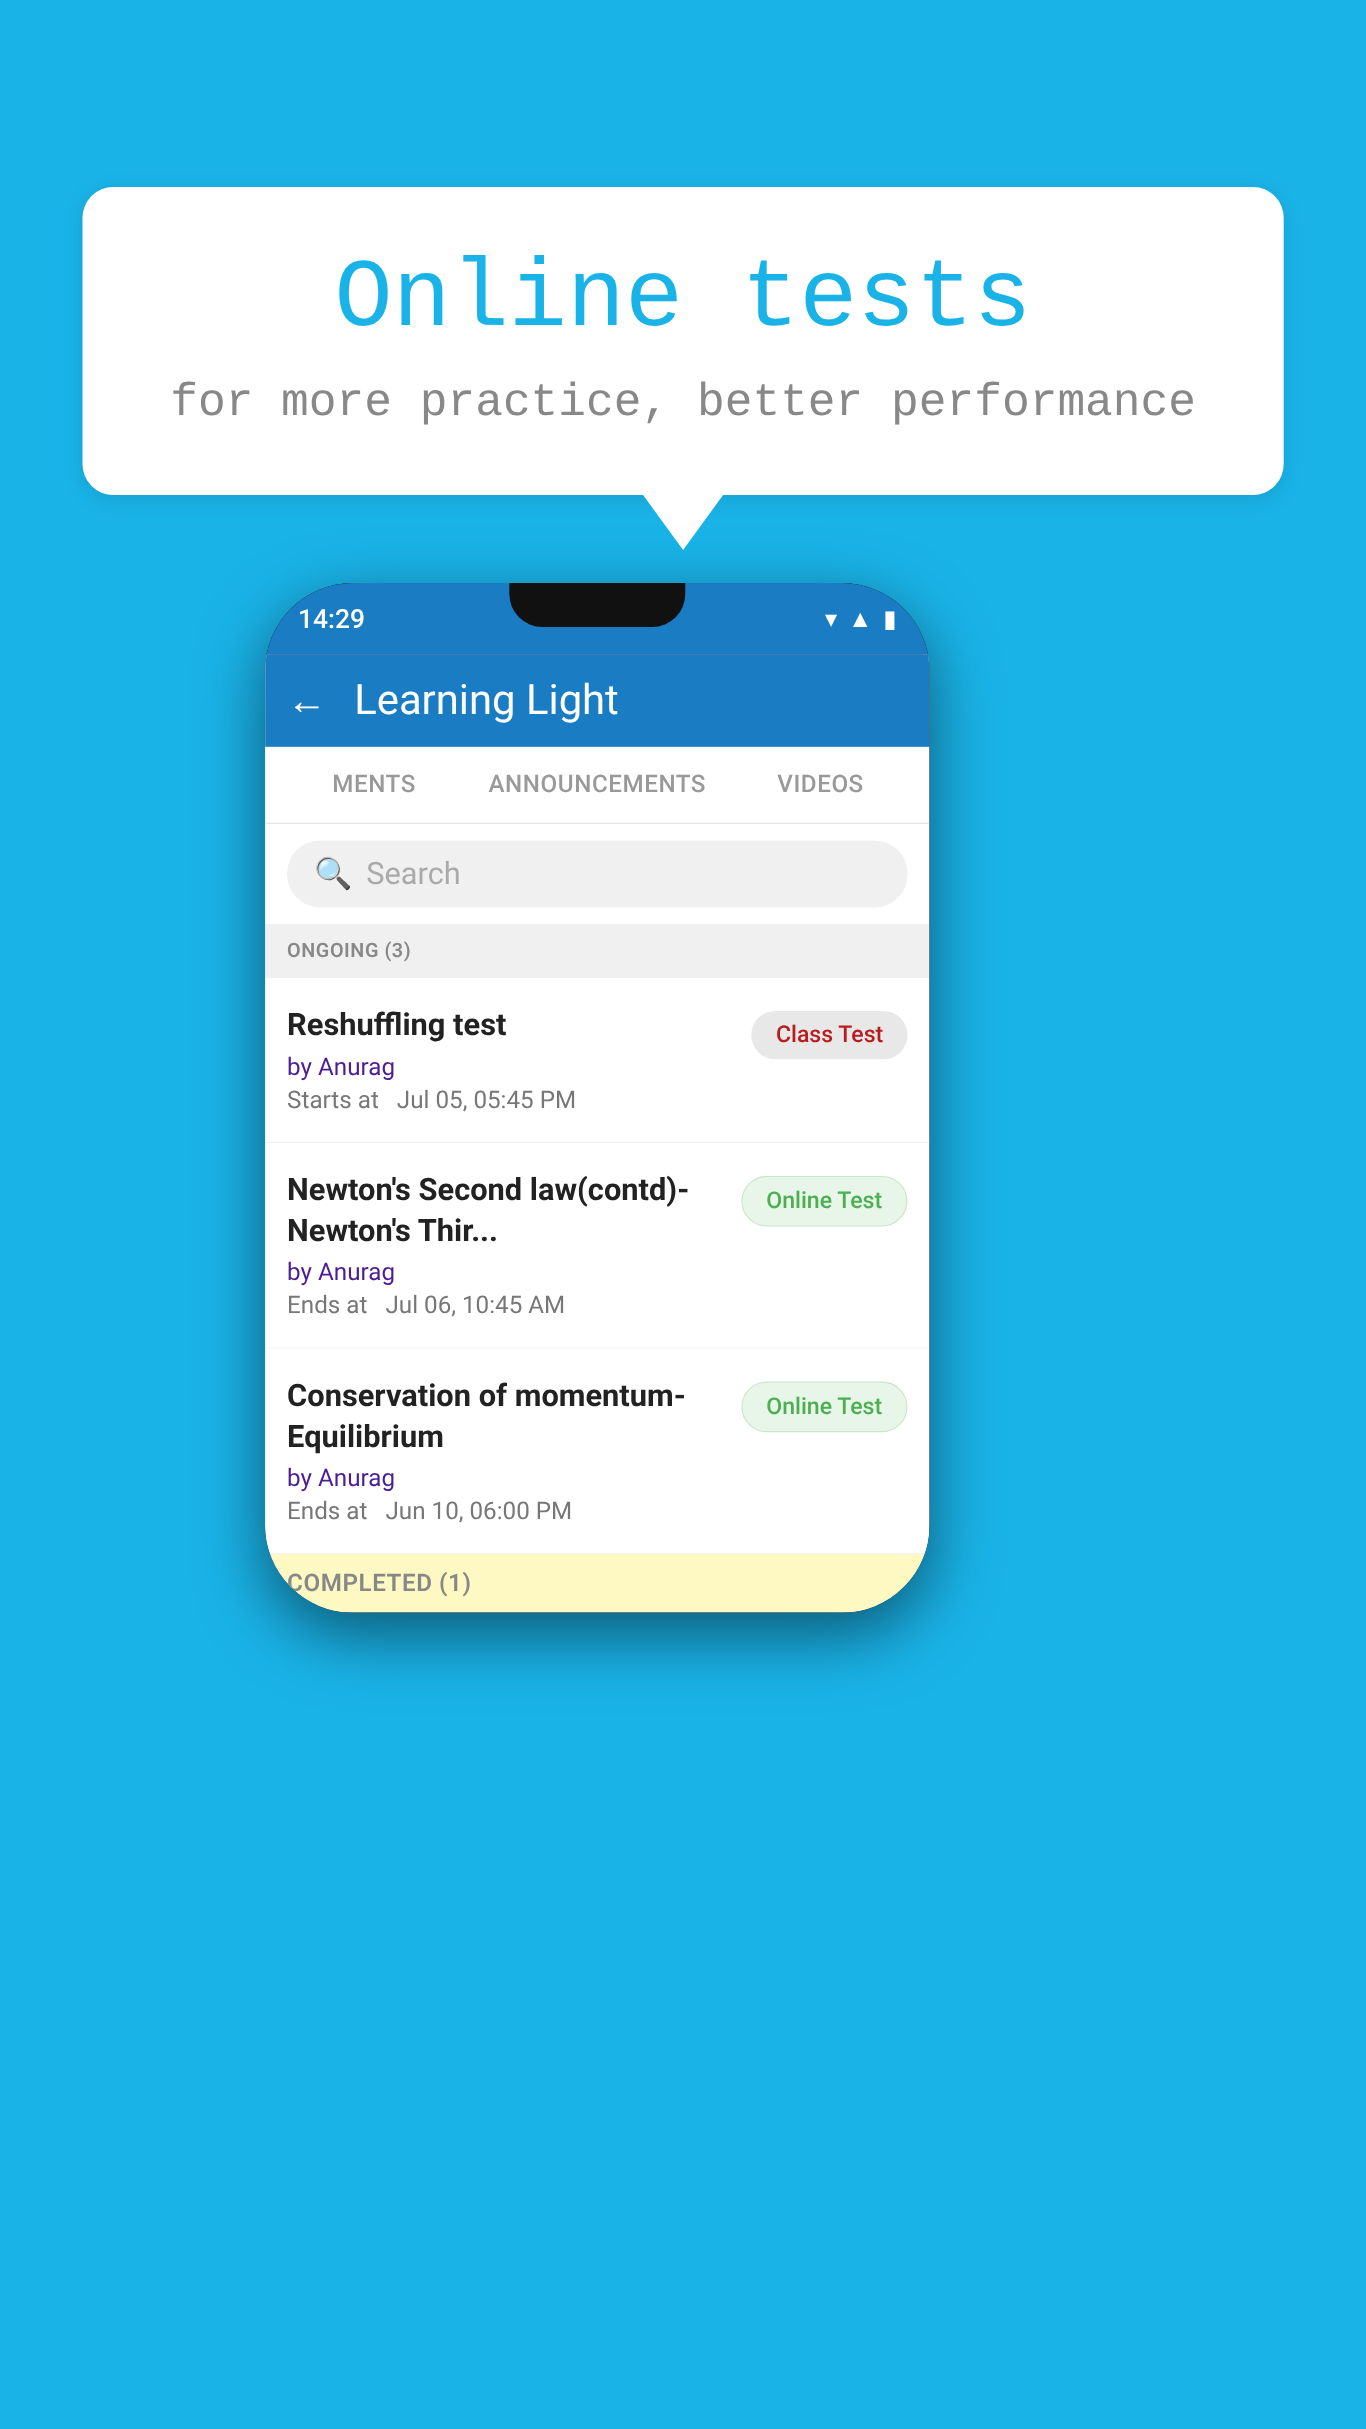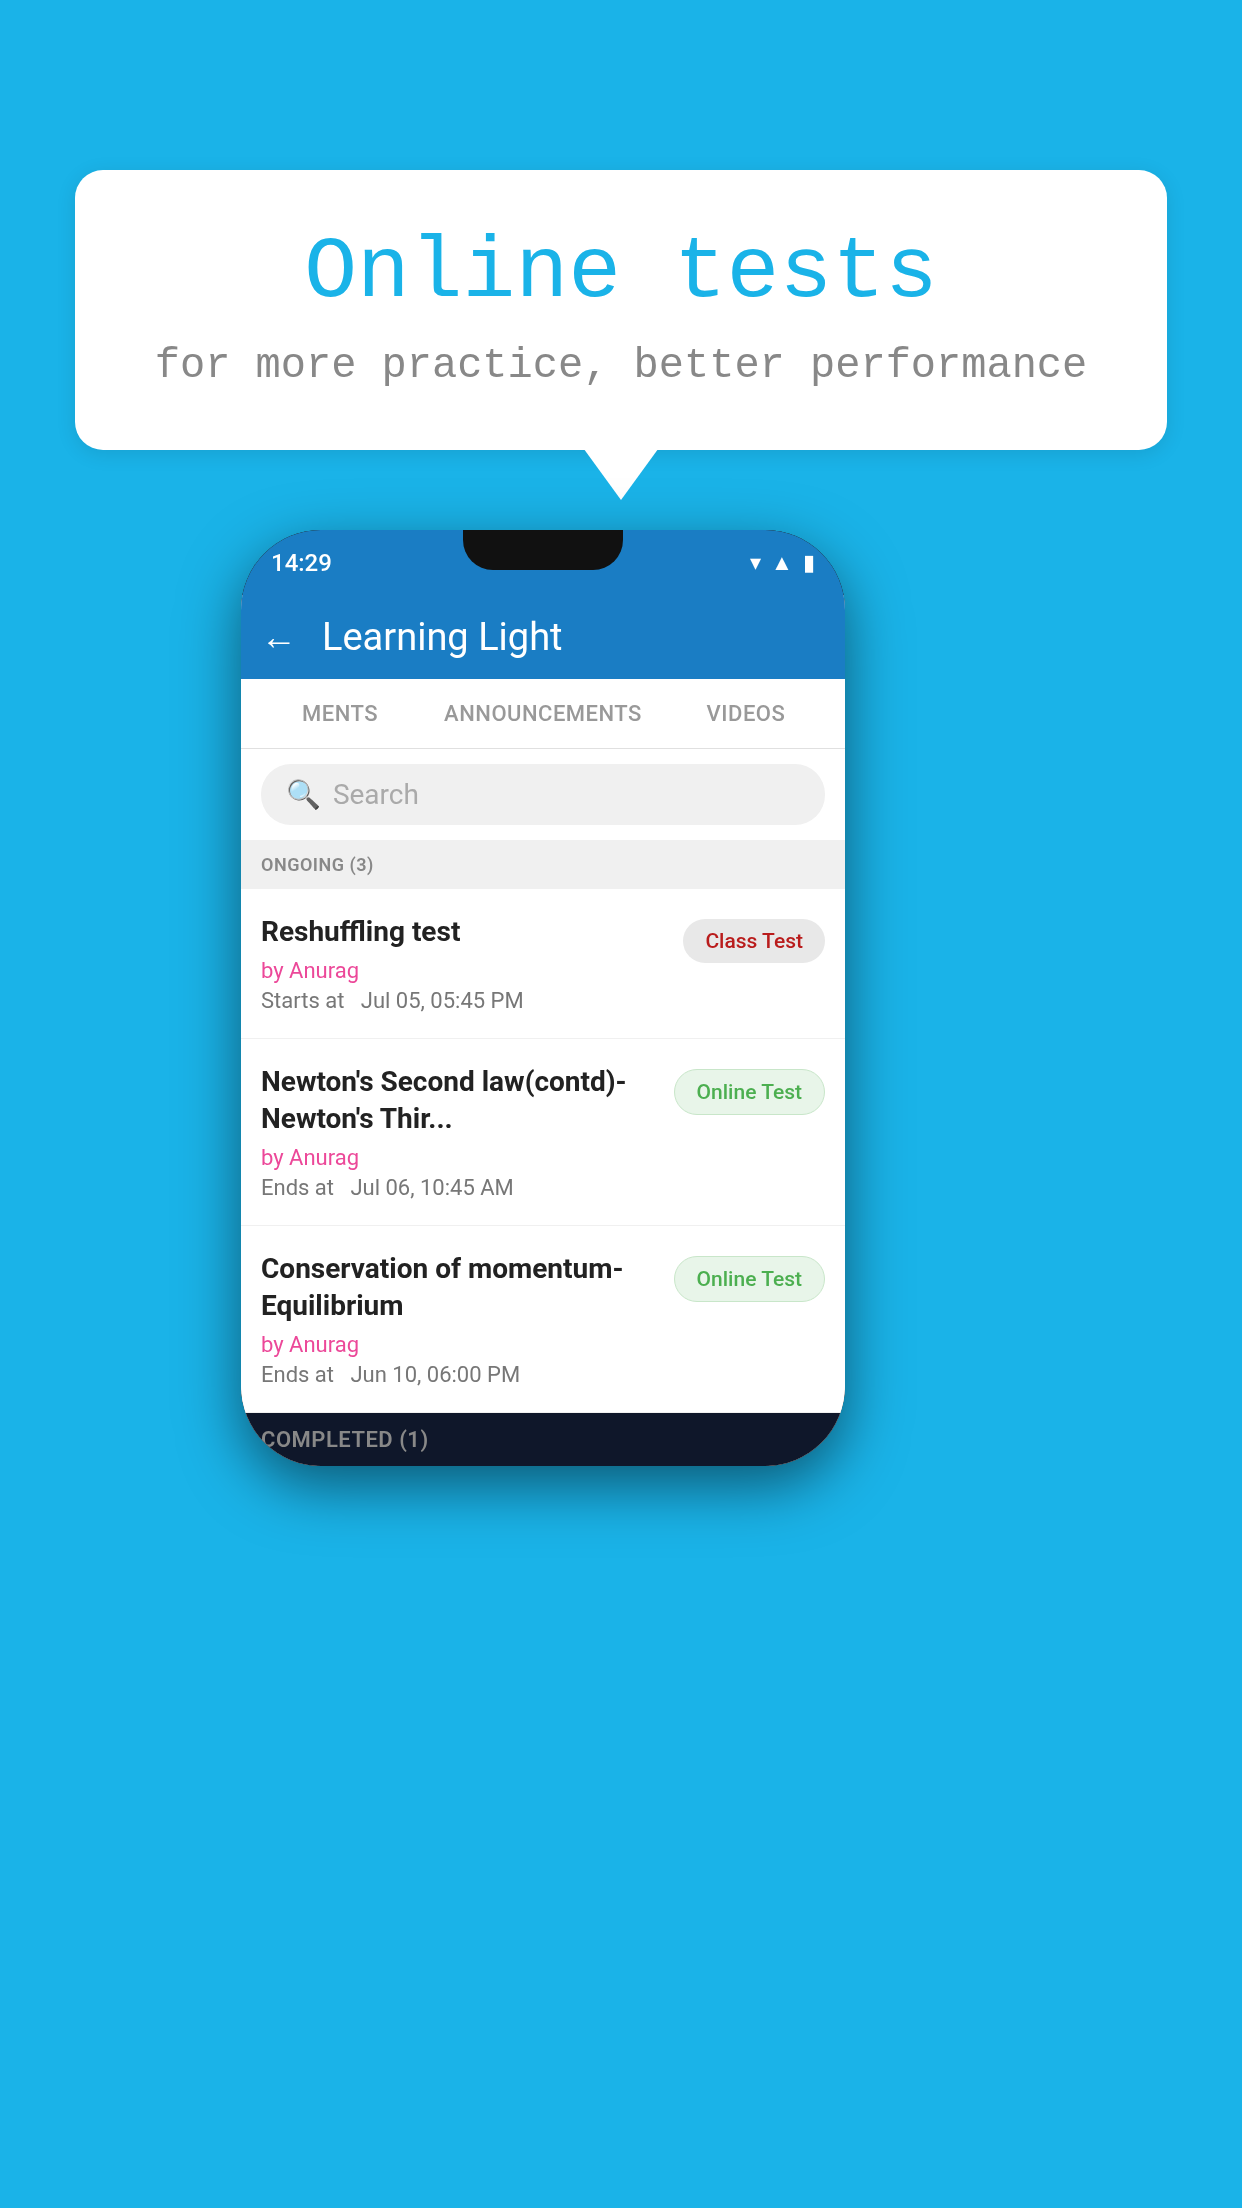--- a/index.html
+++ b/index.html
@@ -220,21 +220,21 @@
     }
     .test-title {
       font-size: 28px;
       font-weight: 700;
       color: #222;
       margin-bottom: 8px;
       line-height: 1.3;
     }
     .test-author {
       font-size: 22px;
-      color: #ec4899;
+      color: #4c1d95;
       margin-bottom: 5px;
     }
     .test-time {
       font-size: 22px;
       color: #777;
     }
     .test-badge {
       padding: 10px 22px;
       border-radius: 30px;
       font-size: 21px;
@@ -248,21 +248,21 @@
       color: #b91c1c;
     }
     .badge-online {
       background: #e8f5e9;
       color: #4caf50;
       border: 1px solid #c8e6c9;
     }
 
     
     .completed-header {
-      background: #0f172a;
+      background: #fef9c3;
       padding: 14px 20px;
       font-size: 22px;
       color: #888;
       font-weight: 600;
       letter-spacing: 0.5px;
     }
   </style>
 </head>
 <body>
 

